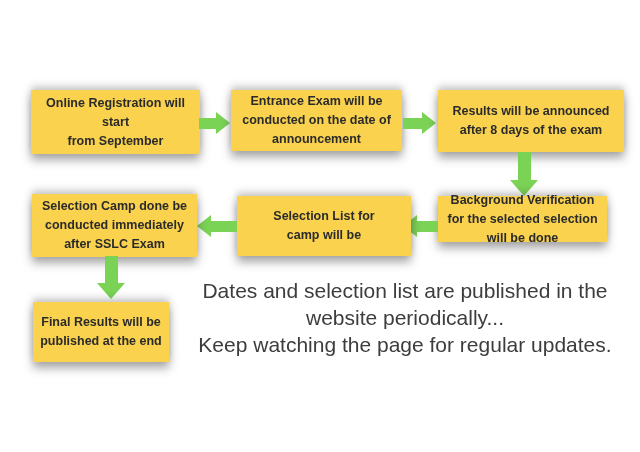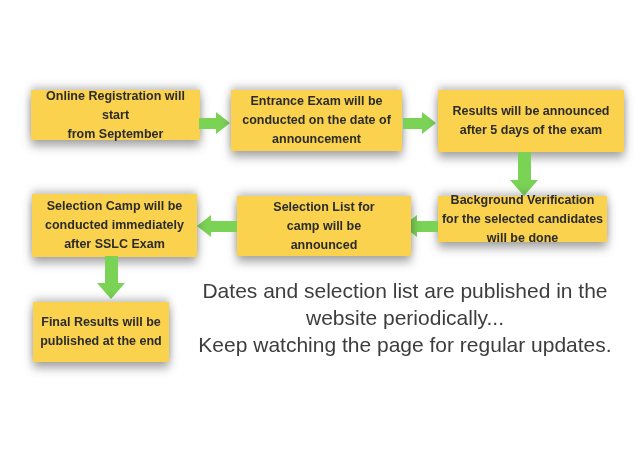--- a/index.html
+++ b/index.html
@@ -25,21 +25,21 @@
     position:absolute;left:165px;top:277px;width:480px;
     text-align:center;color:#3D3D3D;font-size:21px;line-height:27px;font-weight:400;
   }
   .note div{white-space:nowrap;}
 </style>
 </head>
 <body>
 
 <div class="canvas">
 
-  <div class="box" style="left:31px;top:90px;width:169px;height:50px">
+  <div class="box" style="left:31px;top:90px;width:169px;height:64px">
     <div class="bl">Online Registration will</div>
     <div class="bl">start</div>
     <div class="bl">from September</div>
   </div>
 
   <div class="arrow-right" style="left:199px;top:112px;width:31px;height:22px">
     <div class="shaft"></div>
     <div class="head"></div>
   </div>
 
@@ -49,52 +49,51 @@
     <div class="bl">announcement</div>
   </div>
 
   <div class="arrow-right" style="left:403px;top:112px;width:33px;height:22px">
     <div class="shaft"></div>
     <div class="head"></div>
   </div>
 
   <div class="box" style="left:438px;top:90px;width:186px;height:62px">
     <div class="bl">Results will be announced</div>
-    <div class="bl">after 5 days of the exam</div>
+    <div class="bl">after 8 days of the exam</div>
   </div>
 
   <div class="arrow-down" style="left:510px;top:152px;width:28px;height:44px">
     <div class="shaft"></div>
     <div class="head"></div>
   </div>
 
   <div class="box" style="left:438px;top:196px;width:169px;height:46px">
     <div class="bl">Background Verification</div>
-    <div class="bl">for the selected candidates</div>
+    <div class="bl">for the selected selection</div>
     <div class="bl">will be done</div>
   </div>
 
   <div class="arrow-left" style="left:403px;top:215px;width:35px;height:22px">
     <div class="head"></div>
     <div class="shaft"></div>
   </div>
 
   <div class="box" style="left:237px;top:196px;width:174px;height:60px">
     <div class="bl">Selection List for</div>
     <div class="bl">camp will be</div>
-    <div class="bl">announced</div>
   </div>
 
   <div class="arrow-left" style="left:197px;top:215px;width:40px;height:22px">
     <div class="head"></div>
     <div class="shaft"></div>
   </div>
 
   <div class="box" style="left:32px;top:194px;width:165px;height:63px">
-    <div class="bl">Selection Camp will be</div>
+    <div class="bl">Selection Camp done be</div>
     <div class="bl">conducted immediately</div>
     <div class="bl">after SSLC Exam</div>
   </div>
 
   <div class="arrow-down" style="left:97px;top:256px;width:28px;height:43px">
     <div class="shaft"></div>
     <div class="head"></div>
   </div>
 
   <div class="box" style="left:33px;top:302px;width:136px;height:60px">

